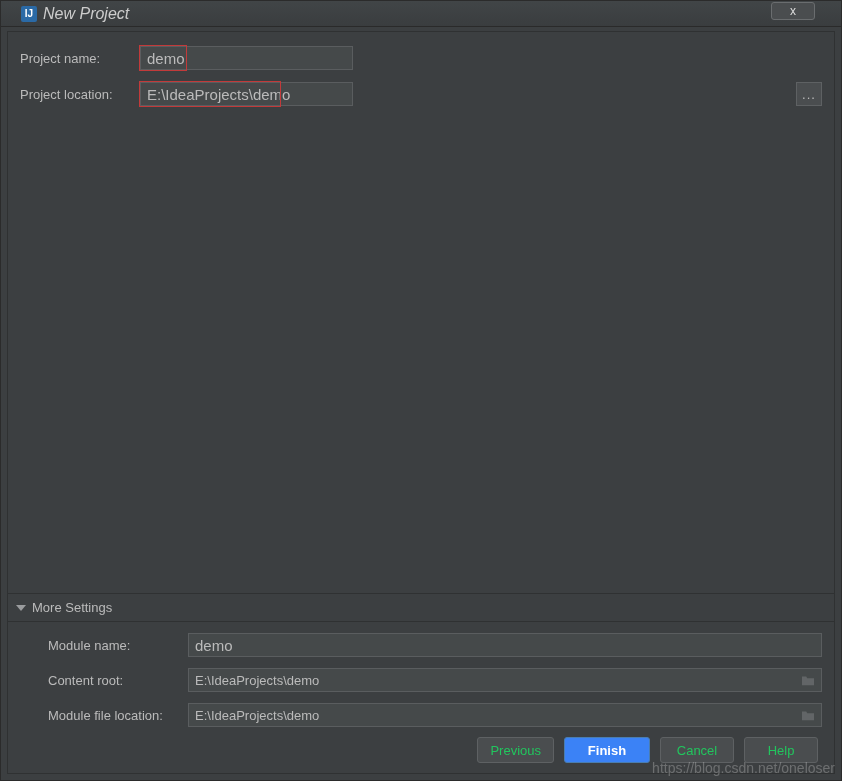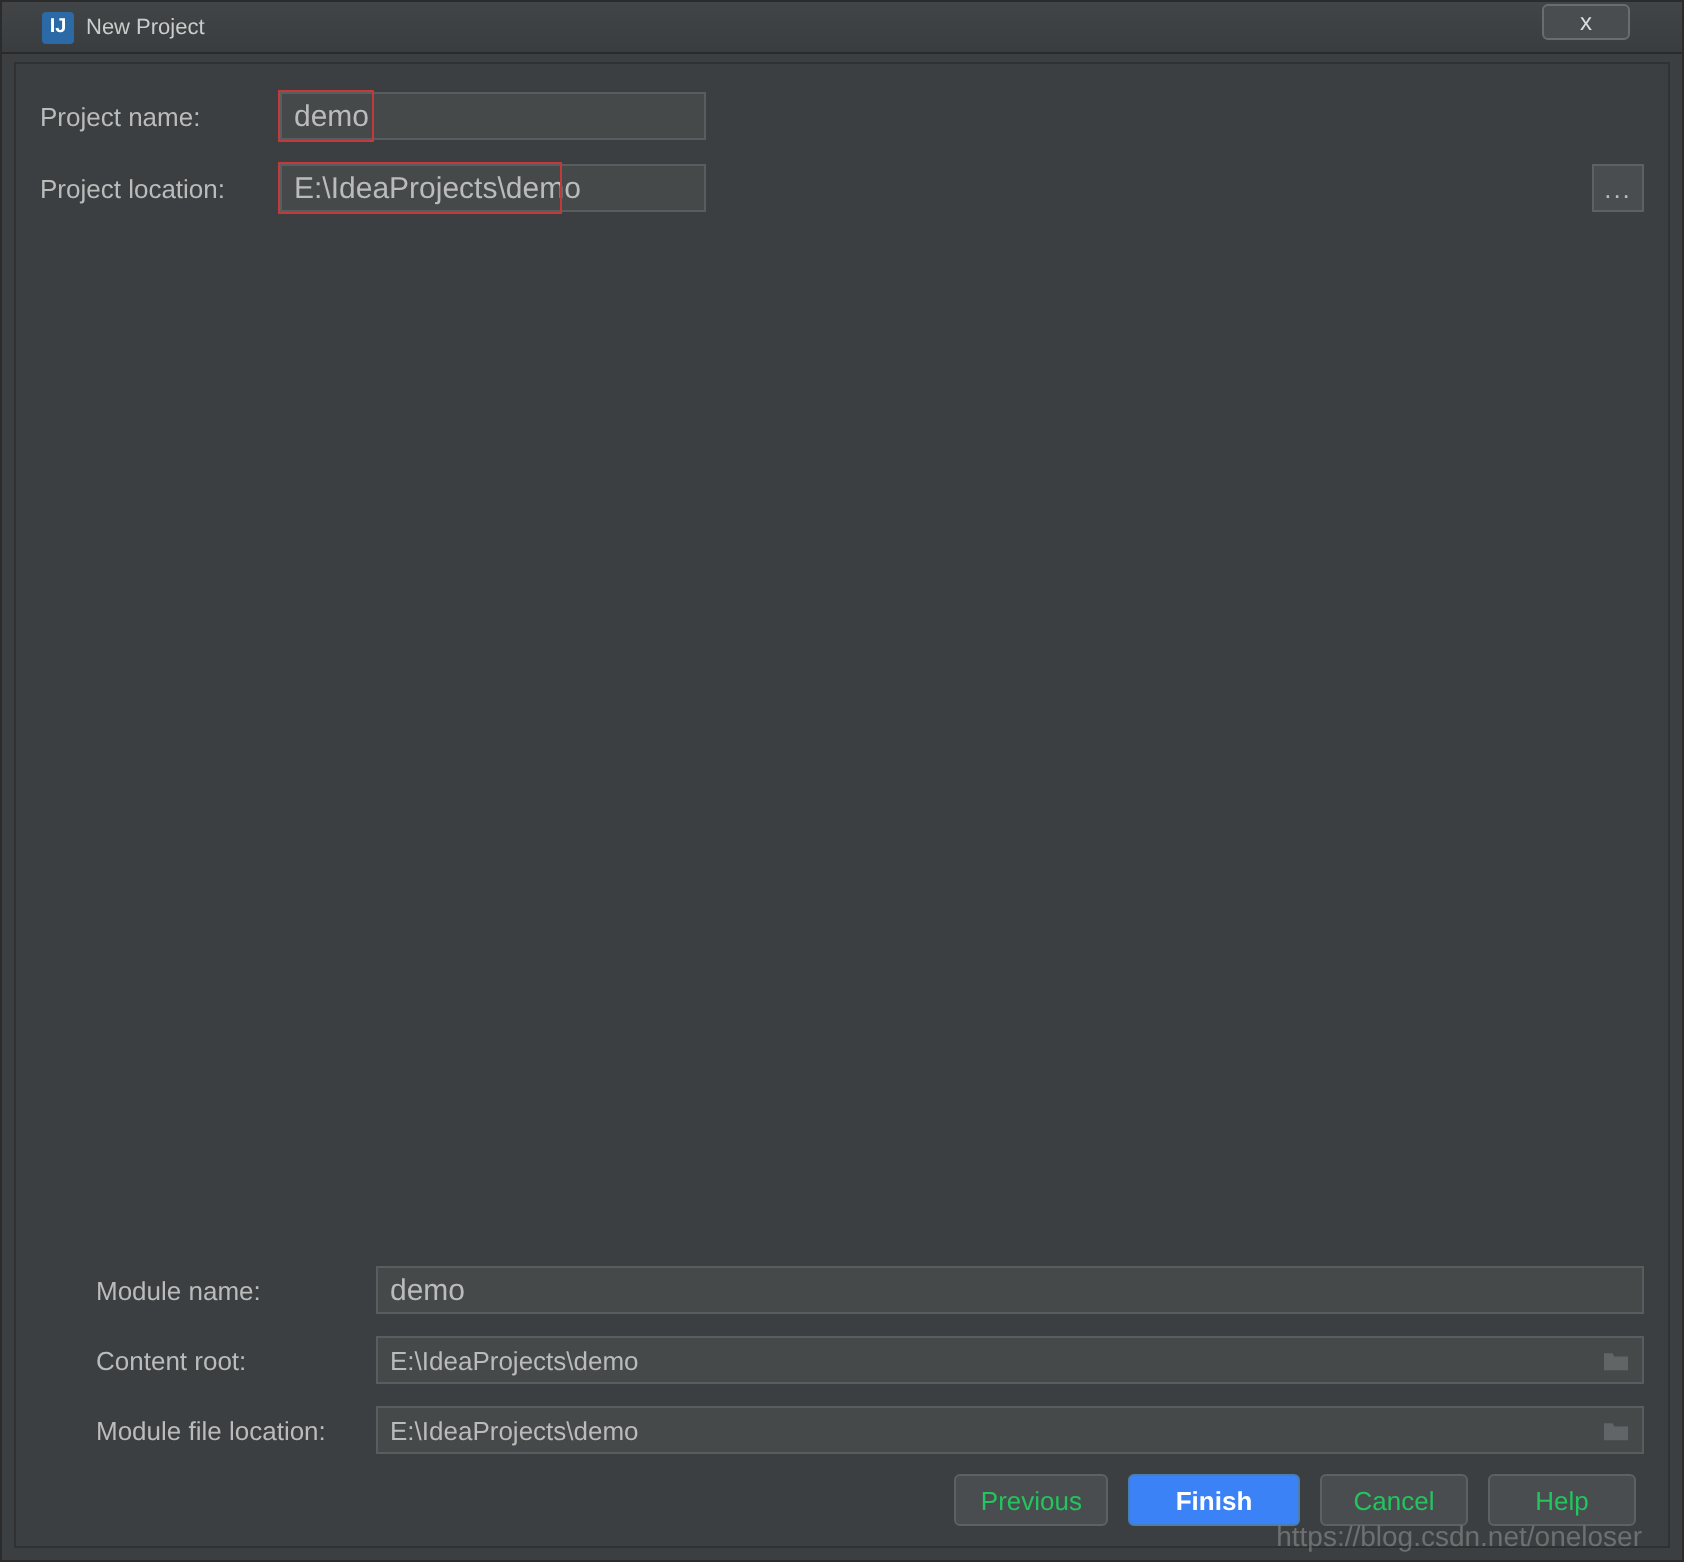--- a/index.html
+++ b/index.html
@@ -30,21 +30,22 @@
     display: inline-flex;
     align-items: center;
     justify-content: center;
     font-size: 10px;
     font-weight: bold;
     color: #fff;
     border-radius: 2px;
   }
   .titlebar .title {
     color: #cccccc;
-    font-size: 11px;
+    font-size: 16px;
+    font-style: italic;
   }
   .titlebar .spacer { flex: 1; }
   .titlebar .close-btn {
     width: 44px;
     height: 18px;
     background: #4a4d4f;
     border: 1px solid #6a6d6f;
     border-radius: 3px;
     color: #ddd;
     font-size: 12px;
@@ -196,21 +197,21 @@
   }
   .btn.primary {
     background: #3b82f6;
     border: 1px solid #4a7db0;
     color: #ffffff;
     font-weight: bold;
     min-width: 86px;
   }
   .watermark {
     position: absolute;
-    right: 20px;
+    right: 6px;
     bottom: 4px;
     color: rgba(200,200,200,0.35);
     font-size: 14px;
     pointer-events: none;
   }
 </style>
 </head>
 <body>
 
 <div class="titlebar">
@@ -238,20 +239,24 @@
       <div style="flex:1; position:relative;">
         <input class="text-input" type="text" value="E:\IdeaProjects\demo" style="">
         <div class="highlight-box" style="position:absolute;left:-1px;top:-1px;width:142px;height:26px;pointer-events:none;"></div>
       </div>
       <div class="browse-btn">
         <span>...</span>
       </div>
     </div>
 
     <div class="more-settings-section">
+      <div class="more-header">
+        <div class="tri"></div>
+        <span>More Settings</span>
+      </div>
       <div class="more-body">
 
         <div class="form-row">
           <div class="label indent">Module name:</div>
           <input class="text-input" type="text" value="demo" style="">
         </div>
 
         <div class="form-row">
           <div class="label indent">Content root:</div>
           <div class="ro-field">

